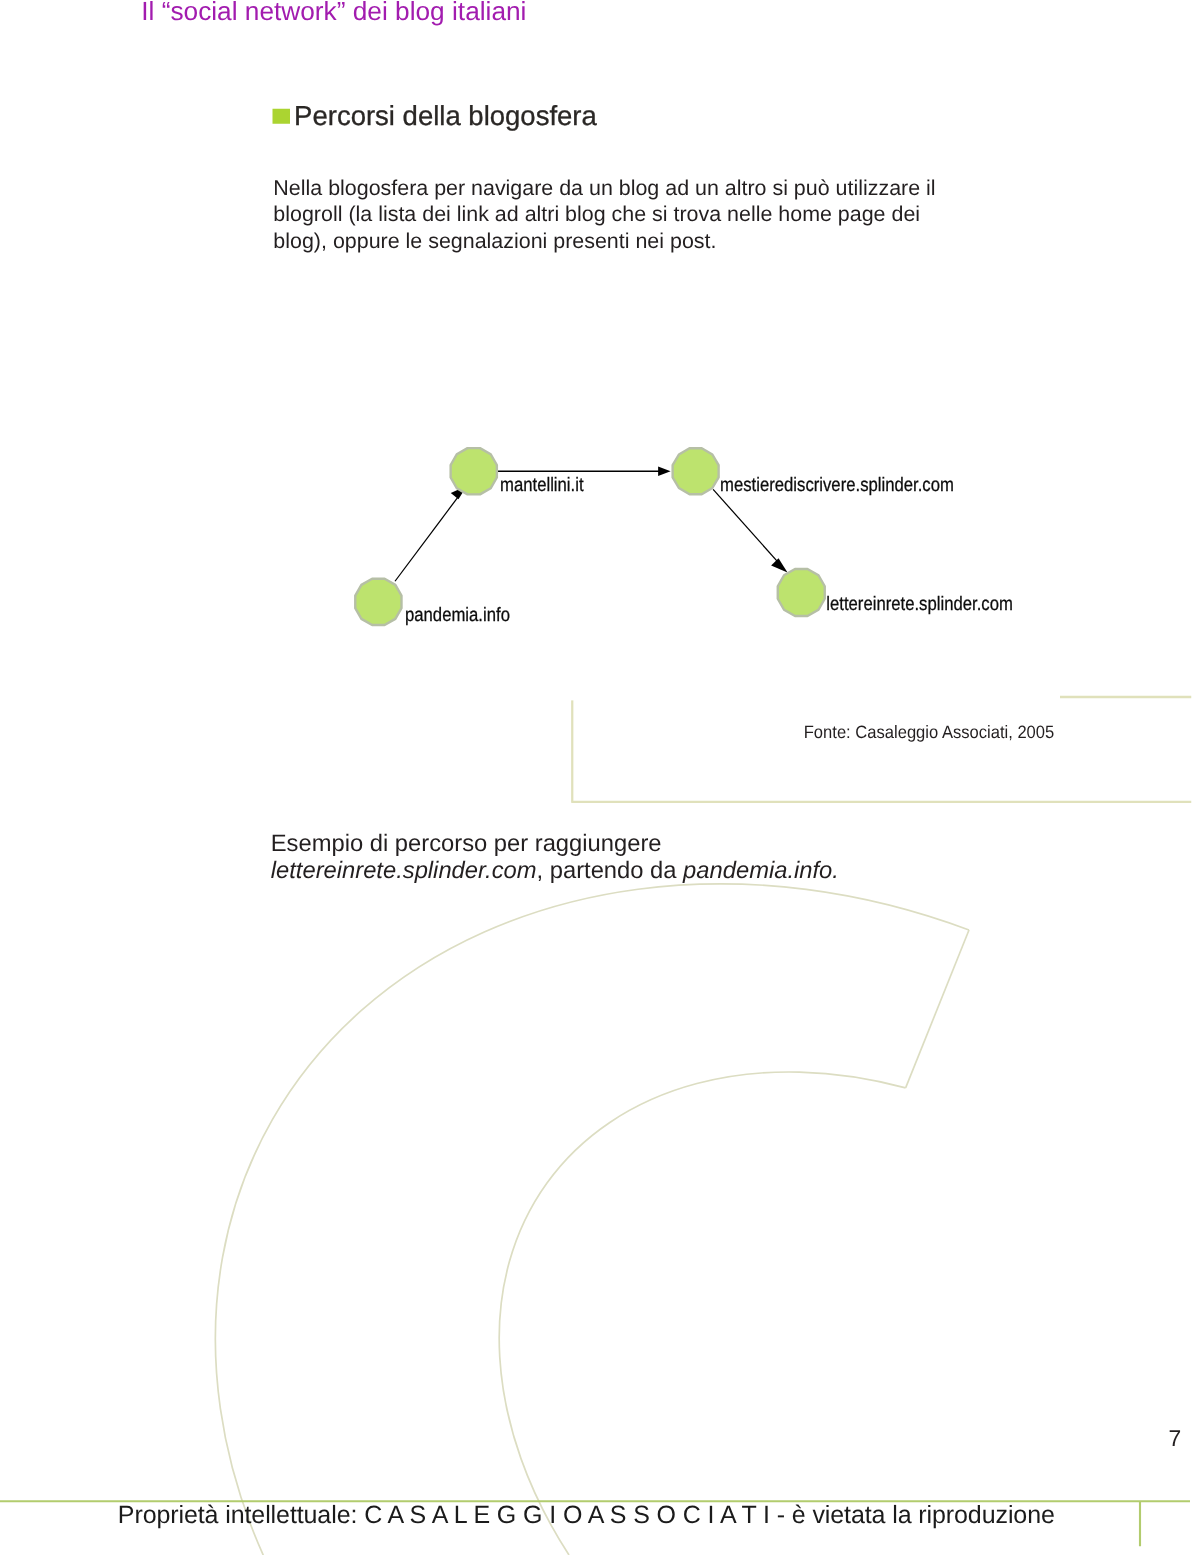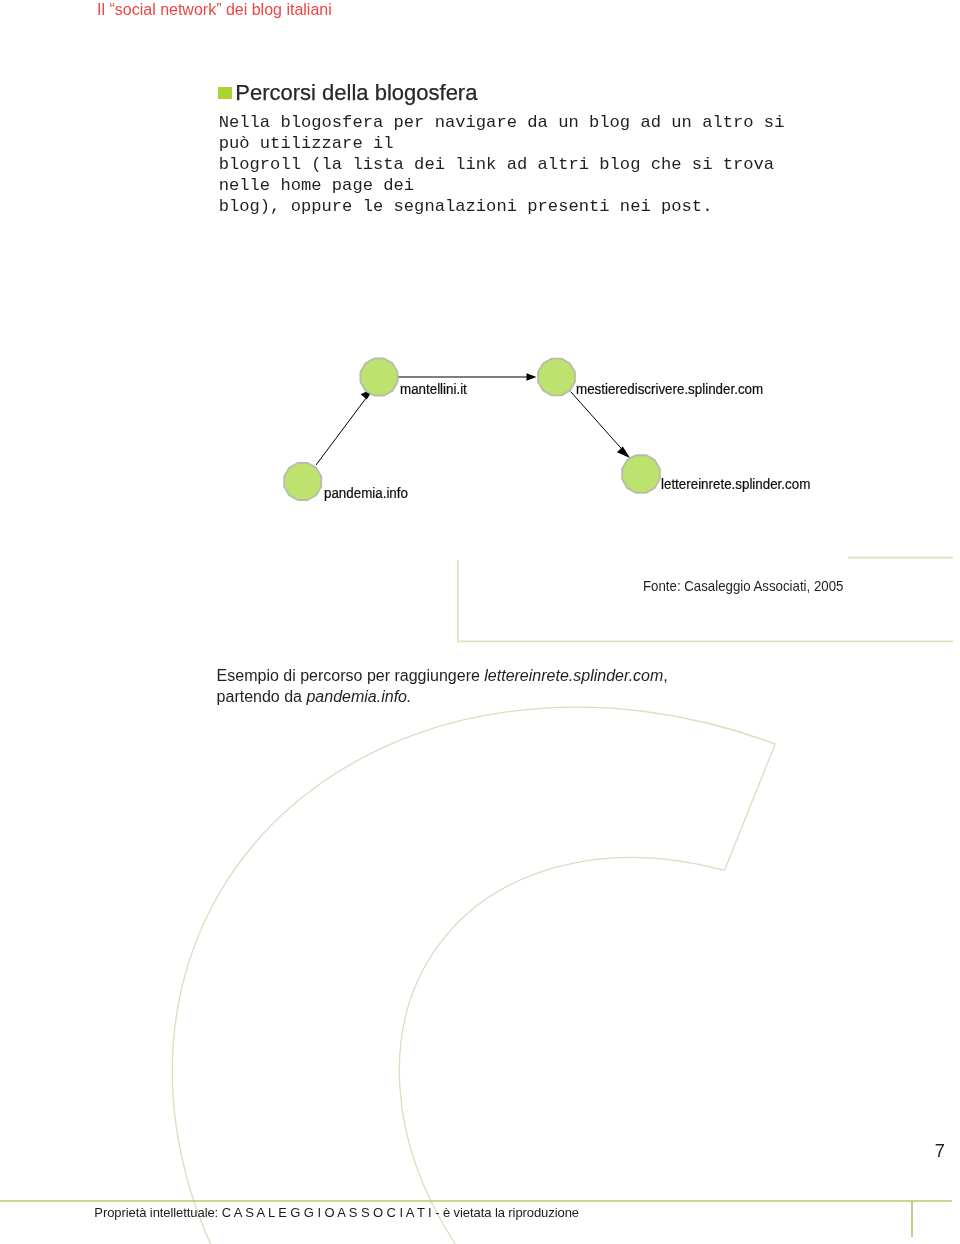--- a/index.html
+++ b/index.html
@@ -1,31 +1,31 @@
 <!DOCTYPE html>
 <html><head>
 <meta charset="utf-8">
 <style>
   html,body{margin:0;padding:0;}
   body{width:960px;height:1244px;background:#ffffff;position:relative;overflow:hidden;
        font-family:"Liberation Sans",sans-serif;-webkit-font-smoothing:antialiased;}
   .page{position:absolute;inset:0;}
-  #runningHead{position:absolute;left:97px;top:0px;font-size:16px;line-height:20px;color:#ef4444;white-space:nowrap;}
+  #runningHead{position:absolute;left:113px;top:0px;font-size:21px;line-height:20px;color:#a21caf;white-space:nowrap;}
   #sectionHeading{position:absolute;left:235.3px;top:82.6px;font-size:22px;line-height:19px;color:#2a2725;font-weight:400;white-space:nowrap;
                   -webkit-text-stroke:0.25px #2a2725;}
   #headingBullet{position:absolute;left:218.3px;top:86.5px;width:13.7px;height:12.3px;background:#abd431;}
   .para{position:absolute;left:218.7px;width:575px;font-size:17.15px;color:#231f20;line-height:21px;white-space:pre-line;}
-  #para1{top:112px;font-family:Liberation Mono, monospace;}
+  #para1{top:140px;}
   #para2{top:207.2px;}
   #fonte{position:absolute;left:643.2px;top:577.5px;font-size:14.3px;line-height:16px;color:#231f20;white-space:nowrap;
          transform:scaleX(0.927);transform-origin:0 0;}
-  #caption{position:absolute;left:216.6px;top:665px;width:486px;font-size:16px;color:#231f20;line-height:21.3px;}
+  #caption{position:absolute;left:216.6px;top:665px;width:486px;font-size:19px;color:#231f20;line-height:21.3px;}
   #caption em{font-style:italic;}
   #pageNo{position:absolute;left:934.8px;top:1141px;font-size:18.3px;line-height:20px;color:#231f20;}
-  #footerText{position:absolute;left:94.3px;top:1203px;font-size:13px;line-height:19px;color:#1b1b1b;white-space:nowrap;
+  #footerText{position:absolute;left:94.3px;top:1203px;font-size:20px;line-height:19px;color:#1b1b1b;white-space:nowrap;
               letter-spacing:-0.08px;}
   svg.layer{position:absolute;left:0;top:0;width:960px;height:1244px;pointer-events:none;overflow:visible;}
   .nodelabel{position:absolute;font-size:15.5px;color:#0d0d0d;white-space:nowrap;line-height:15px;
              transform:scaleX(0.862);transform-origin:0 0;-webkit-text-stroke:0.22px #0d0d0d;}
 </style>
 </head>
 <body>
 
 <div class="page">
   <div id="runningHead">Il “social network” dei blog italiani</div>

